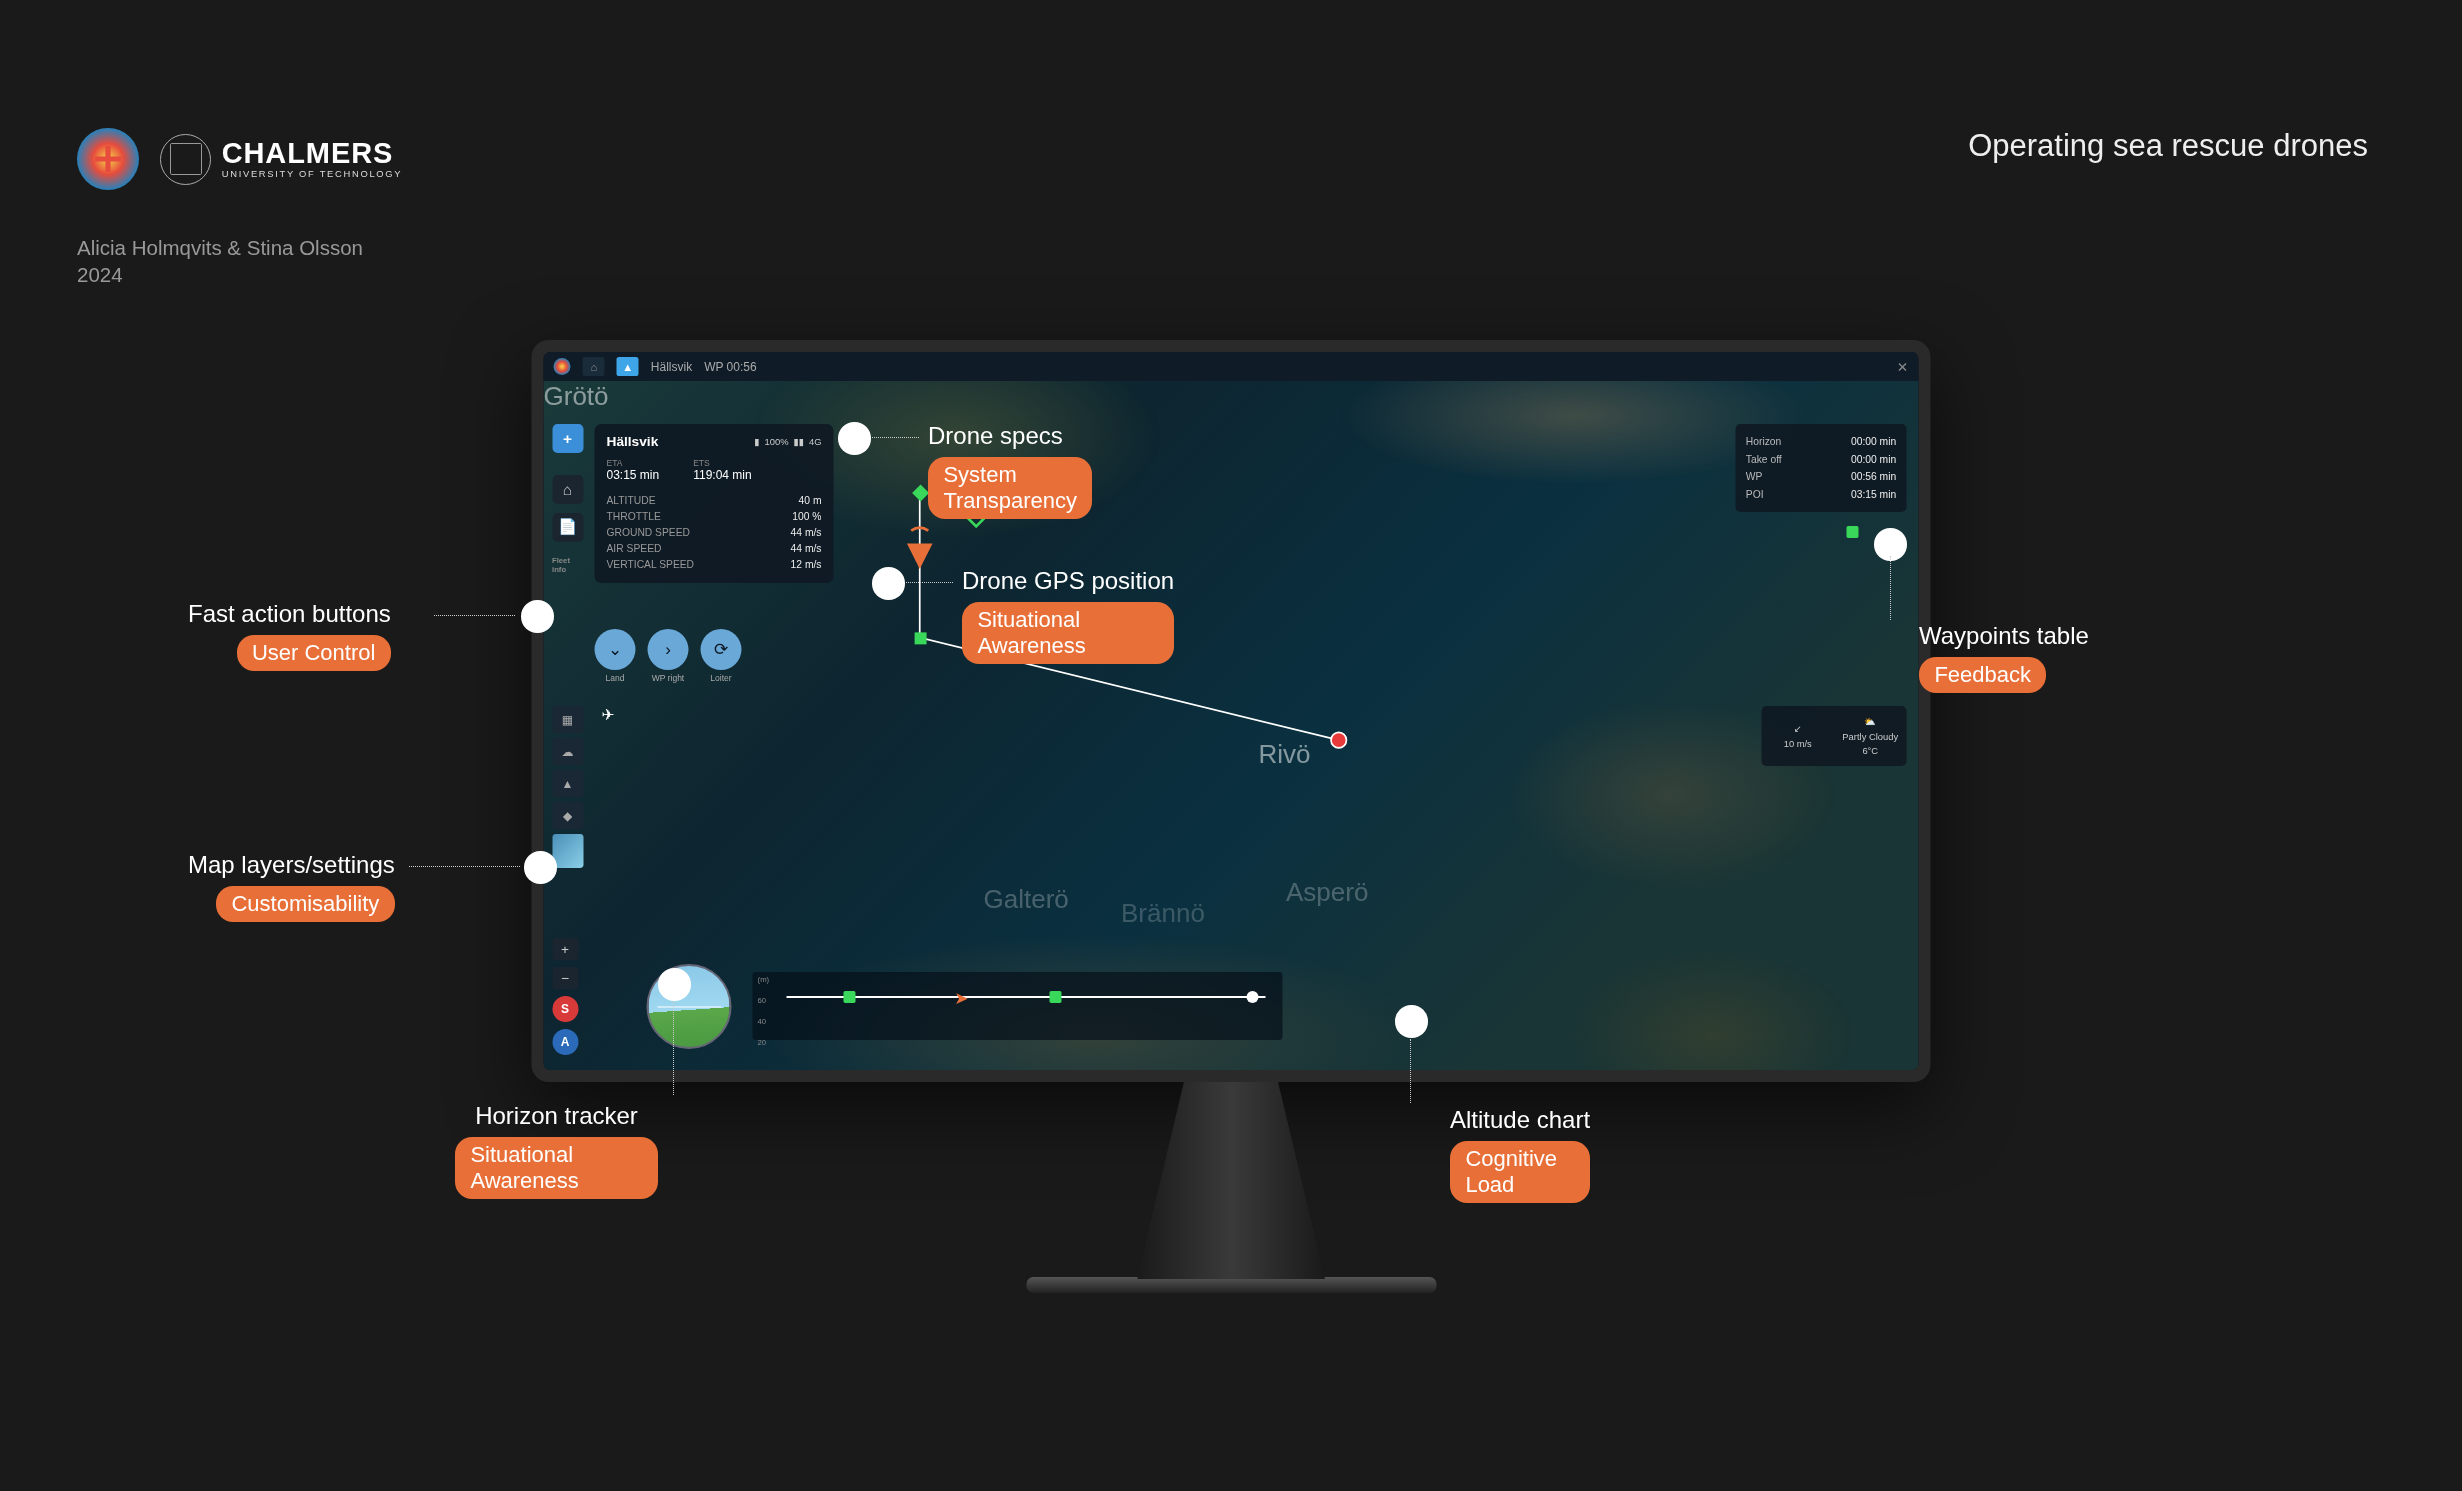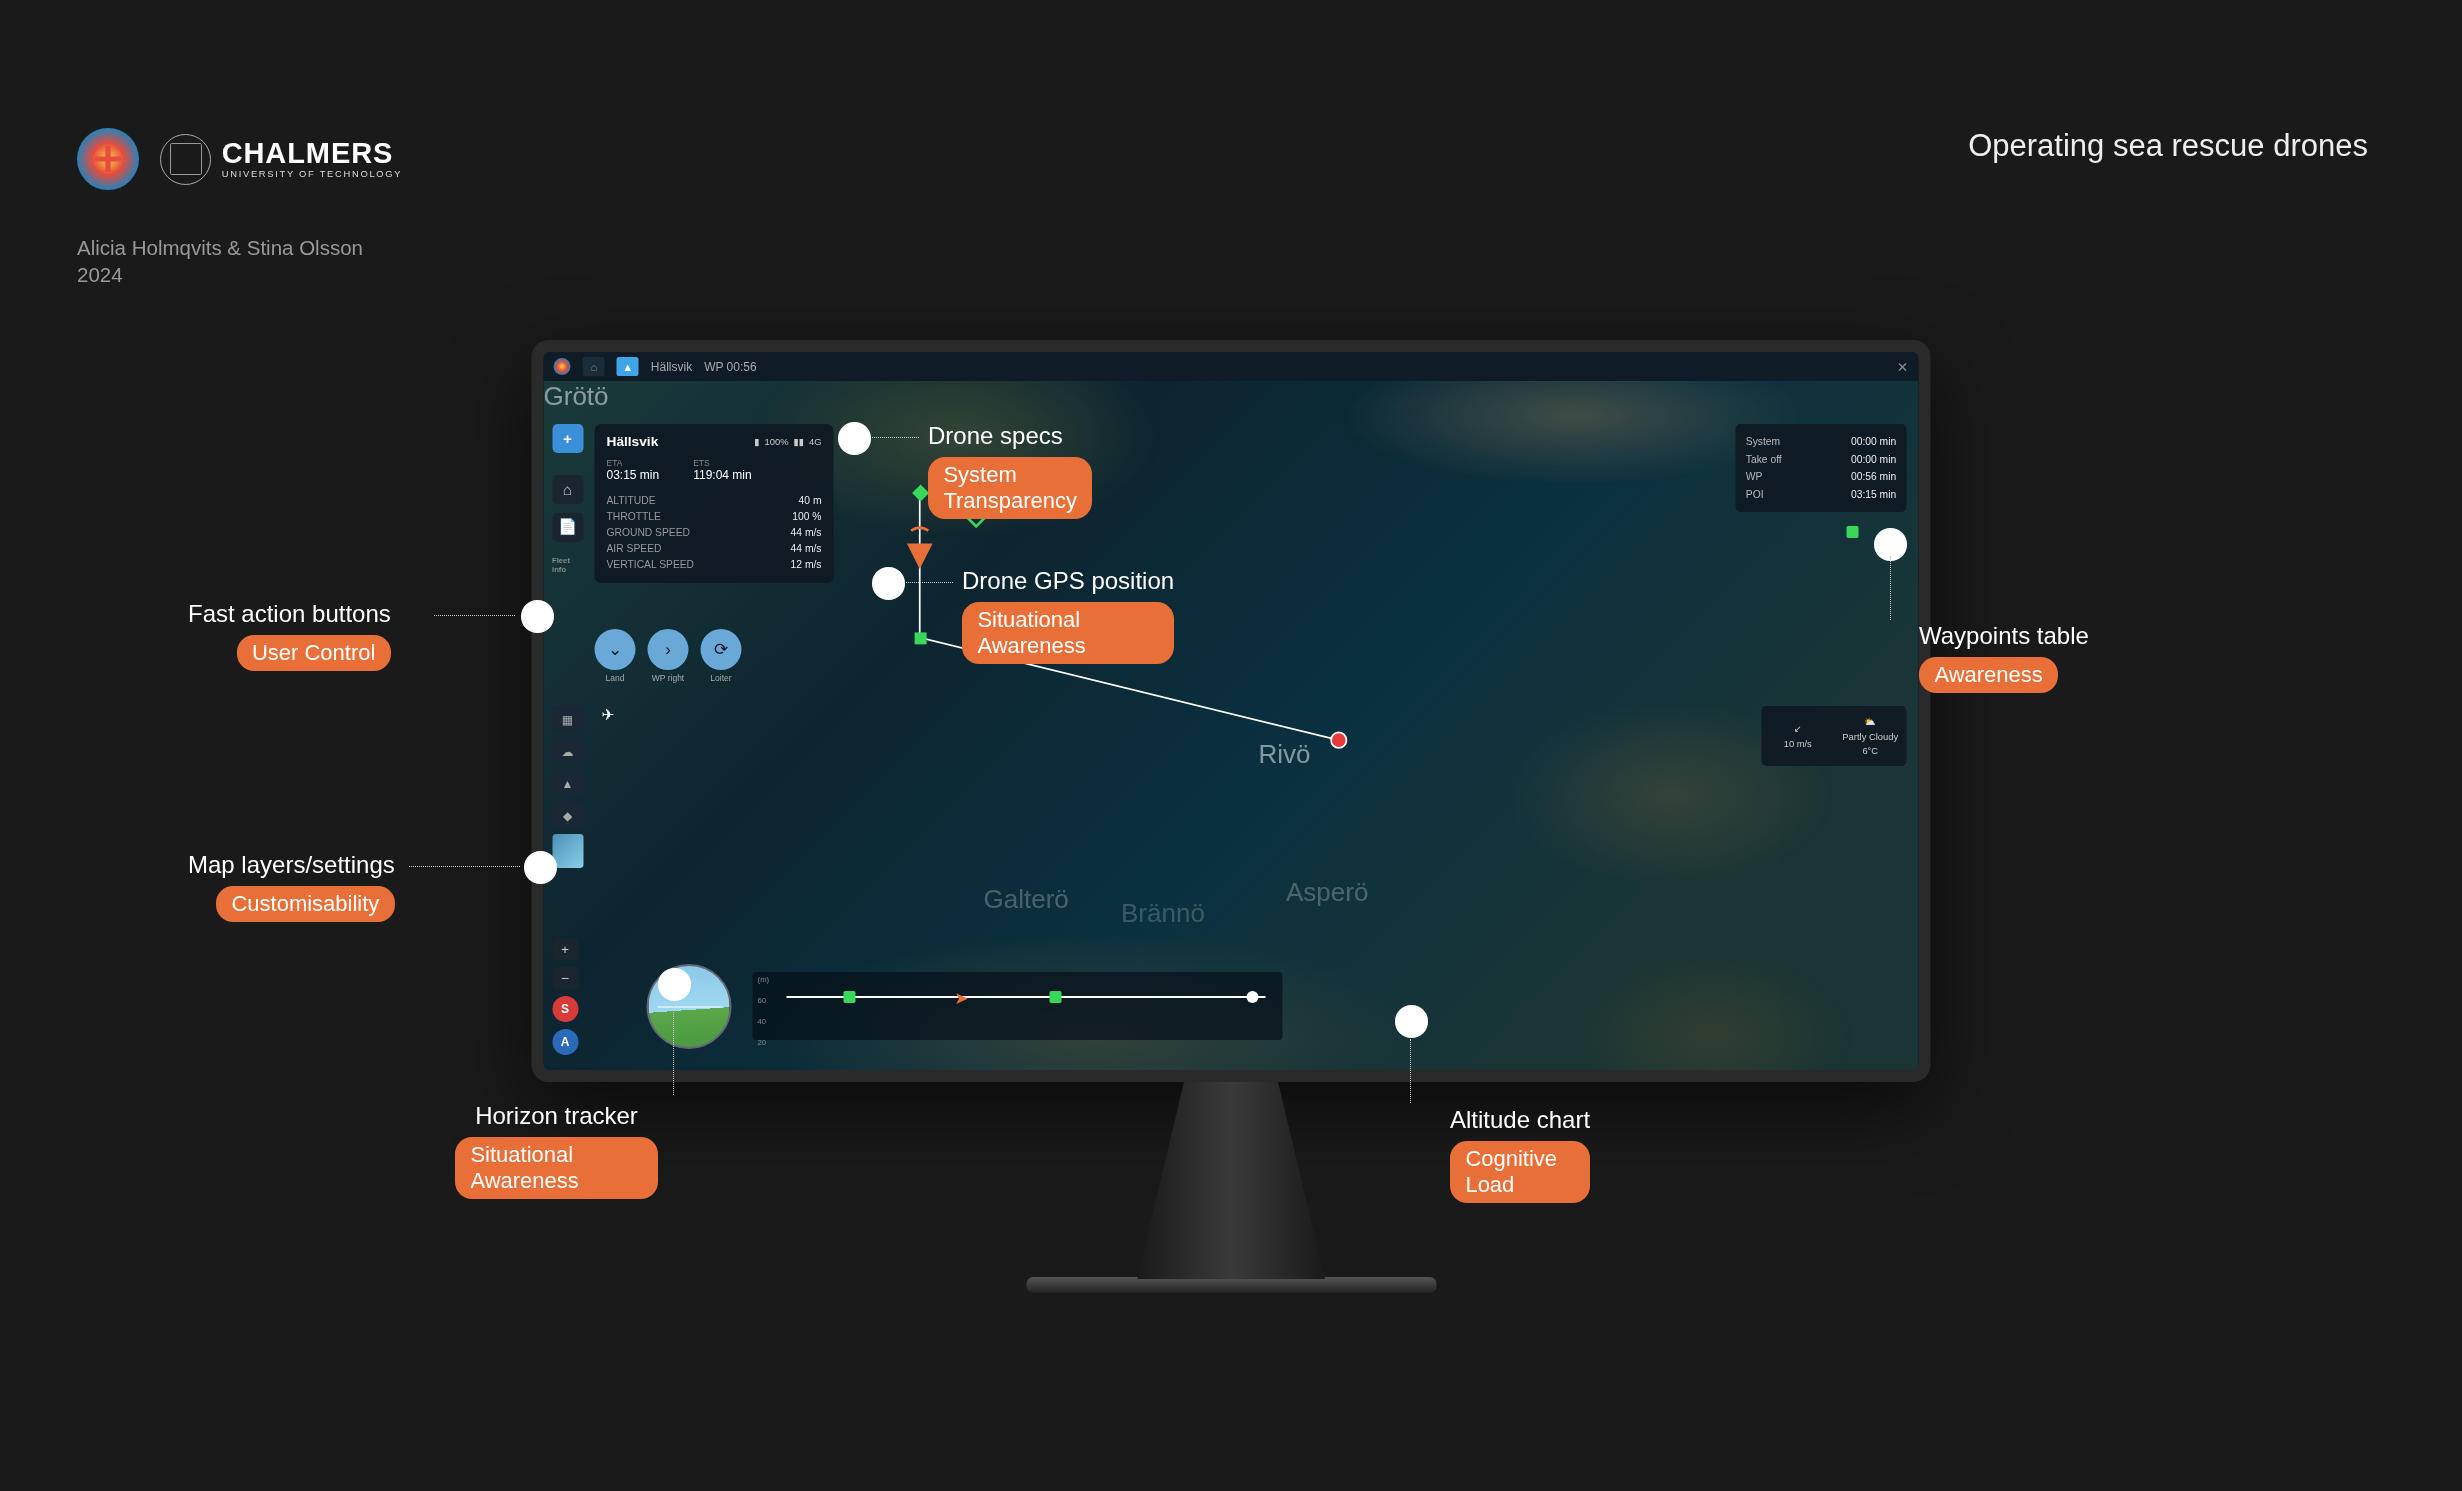--- a/index.html
+++ b/index.html
@@ -262,21 +262,21 @@
             </div>
           <div class="act-btn">
               <div class="act-circle">⟳</div>
               <div class="act-lbl">Loiter</div>
             </div>
         </div>
         <div class="compass">✈</div>
 
         <div class="wp-panel">
           <div class="wp-row">
-              <span class="k">System</span>
+              <span class="k">Horizon</span>
               <span class="v">00:00 min</span>
             </div>
           <div class="wp-row">
               <span class="k">Take off</span>
               <span class="v">00:00 min</span>
             </div>
           <div class="wp-row">
               <span class="k">WP</span>
               <span class="v">00:56 min</span>
             </div>
@@ -376,16 +376,16 @@
     <div class="ann-title">Altitude chart</div>
     <div class="ann-tag">Cognitive Load</div>
   </div>
 </div>
 
 <div class="annotation ann-right" style="top:528px; left:1881px;">
   <div class="ann-marker" style="left:-6.8px; top:0;"></div>
   <div class="ann-line" style="left:8.5px; top:28px; width:1.7px; height:64px; border-top:none; border-left:1.7px dotted #ccc;"></div>
   <div class="ann-label" style="left:38px; top:94px;">
     <div class="ann-title">Waypoints table</div>
-    <div class="ann-tag">Awareness</div>
+    <div class="ann-tag">Feedback</div>
   </div>
 </div>
 
 
 </body></html>

